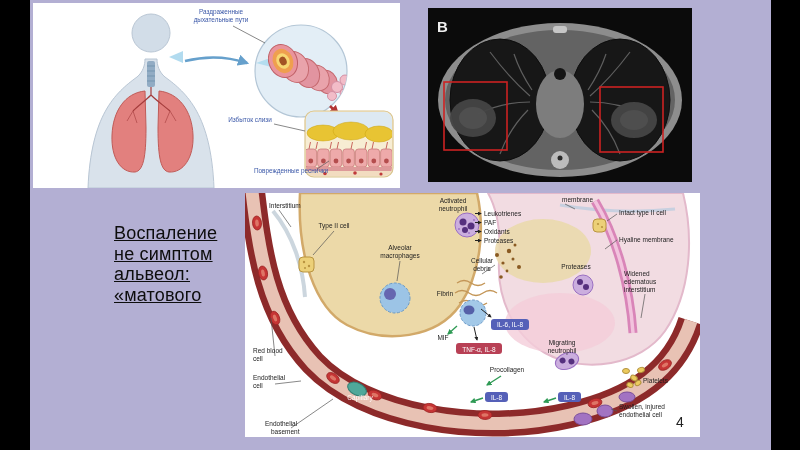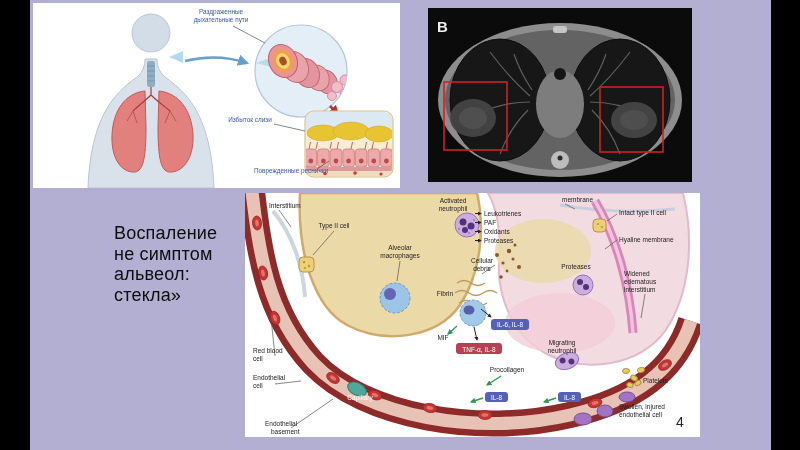--- a/index.html
+++ b/index.html
@@ -10,21 +10,21 @@
   .bar{position:absolute;top:0;height:450px;background:#000;}
   .bar.left{left:0;width:30px;}
   .bar.right{left:771px;width:29px;}
   .panel{position:absolute;}
   .panel svg{display:block;}
   #airway-panel{left:33px;top:3px;width:367px;height:185px;background:#fff;}
   #ct-panel{left:428px;top:8px;width:264px;height:174px;background:#0b0b0b;}
   #ards-panel{left:245px;top:193px;width:455px;height:244px;background:#fff;}
   .caption{
     position:absolute;left:114px;top:223px;width:150px;
-    font-size:18px;line-height:20.5px;color:#0d0d0d;letter-spacing:.2px;
+    font-size:18px;line-height:20.5px;color:#0d0d0d;letter-spacing:.2px;text-decoration:underline;
   }
   .page-number{position:absolute;left:676px;top:414px;font-size:14px;color:#222;}
   text{font-family:"Liberation Sans",sans-serif;}
   .lbl{font-size:6.5px;fill:#1c1c1c;}
   .lbl-w{font-size:6.5px;fill:#ffffff;}
   .blbl{font-size:6.4px;fill:#3b58a8;}
   .ptr{stroke:#555;stroke-width:.7;fill:none;}
 </style>
 </head>
 <body>
@@ -179,21 +179,21 @@
       <rect x="16" y="74" width="63" height="68" fill="none" stroke="#cc2222" stroke-width="1.6"></rect>
       <rect x="172" y="79" width="63" height="65" fill="none" stroke="#cc2222" stroke-width="1.6"></rect>
       <text x="9" y="24" font-size="15" font-weight="bold" fill="#eeeeee">В</text>
     </svg>
   </div>
 
   <div class="caption">
     <div>Воспаление</div>
     <div>не симптом</div>
     <div>альвеол:</div>
-    <div>стекла»</div>
+    <div>«матового</div>
   </div>
 
   <div class="panel" id="ards-panel">
     <svg width="455" height="244" viewBox="0 0 455 244">
       <defs>
         <marker id="ar-ah" viewBox="0 0 10 10" refX="8" refY="5" markerWidth="4" markerHeight="4" orient="auto">
             <path d="M0,0 L10,5 L0,10 z" fill="#222"></path>
           </marker>
         <marker id="ar-ahg" viewBox="0 0 10 10" refX="8" refY="5" markerWidth="4" markerHeight="4" orient="auto">
             <path d="M0,0 L10,5 L0,10 z" fill="#2f9a55"></path>

